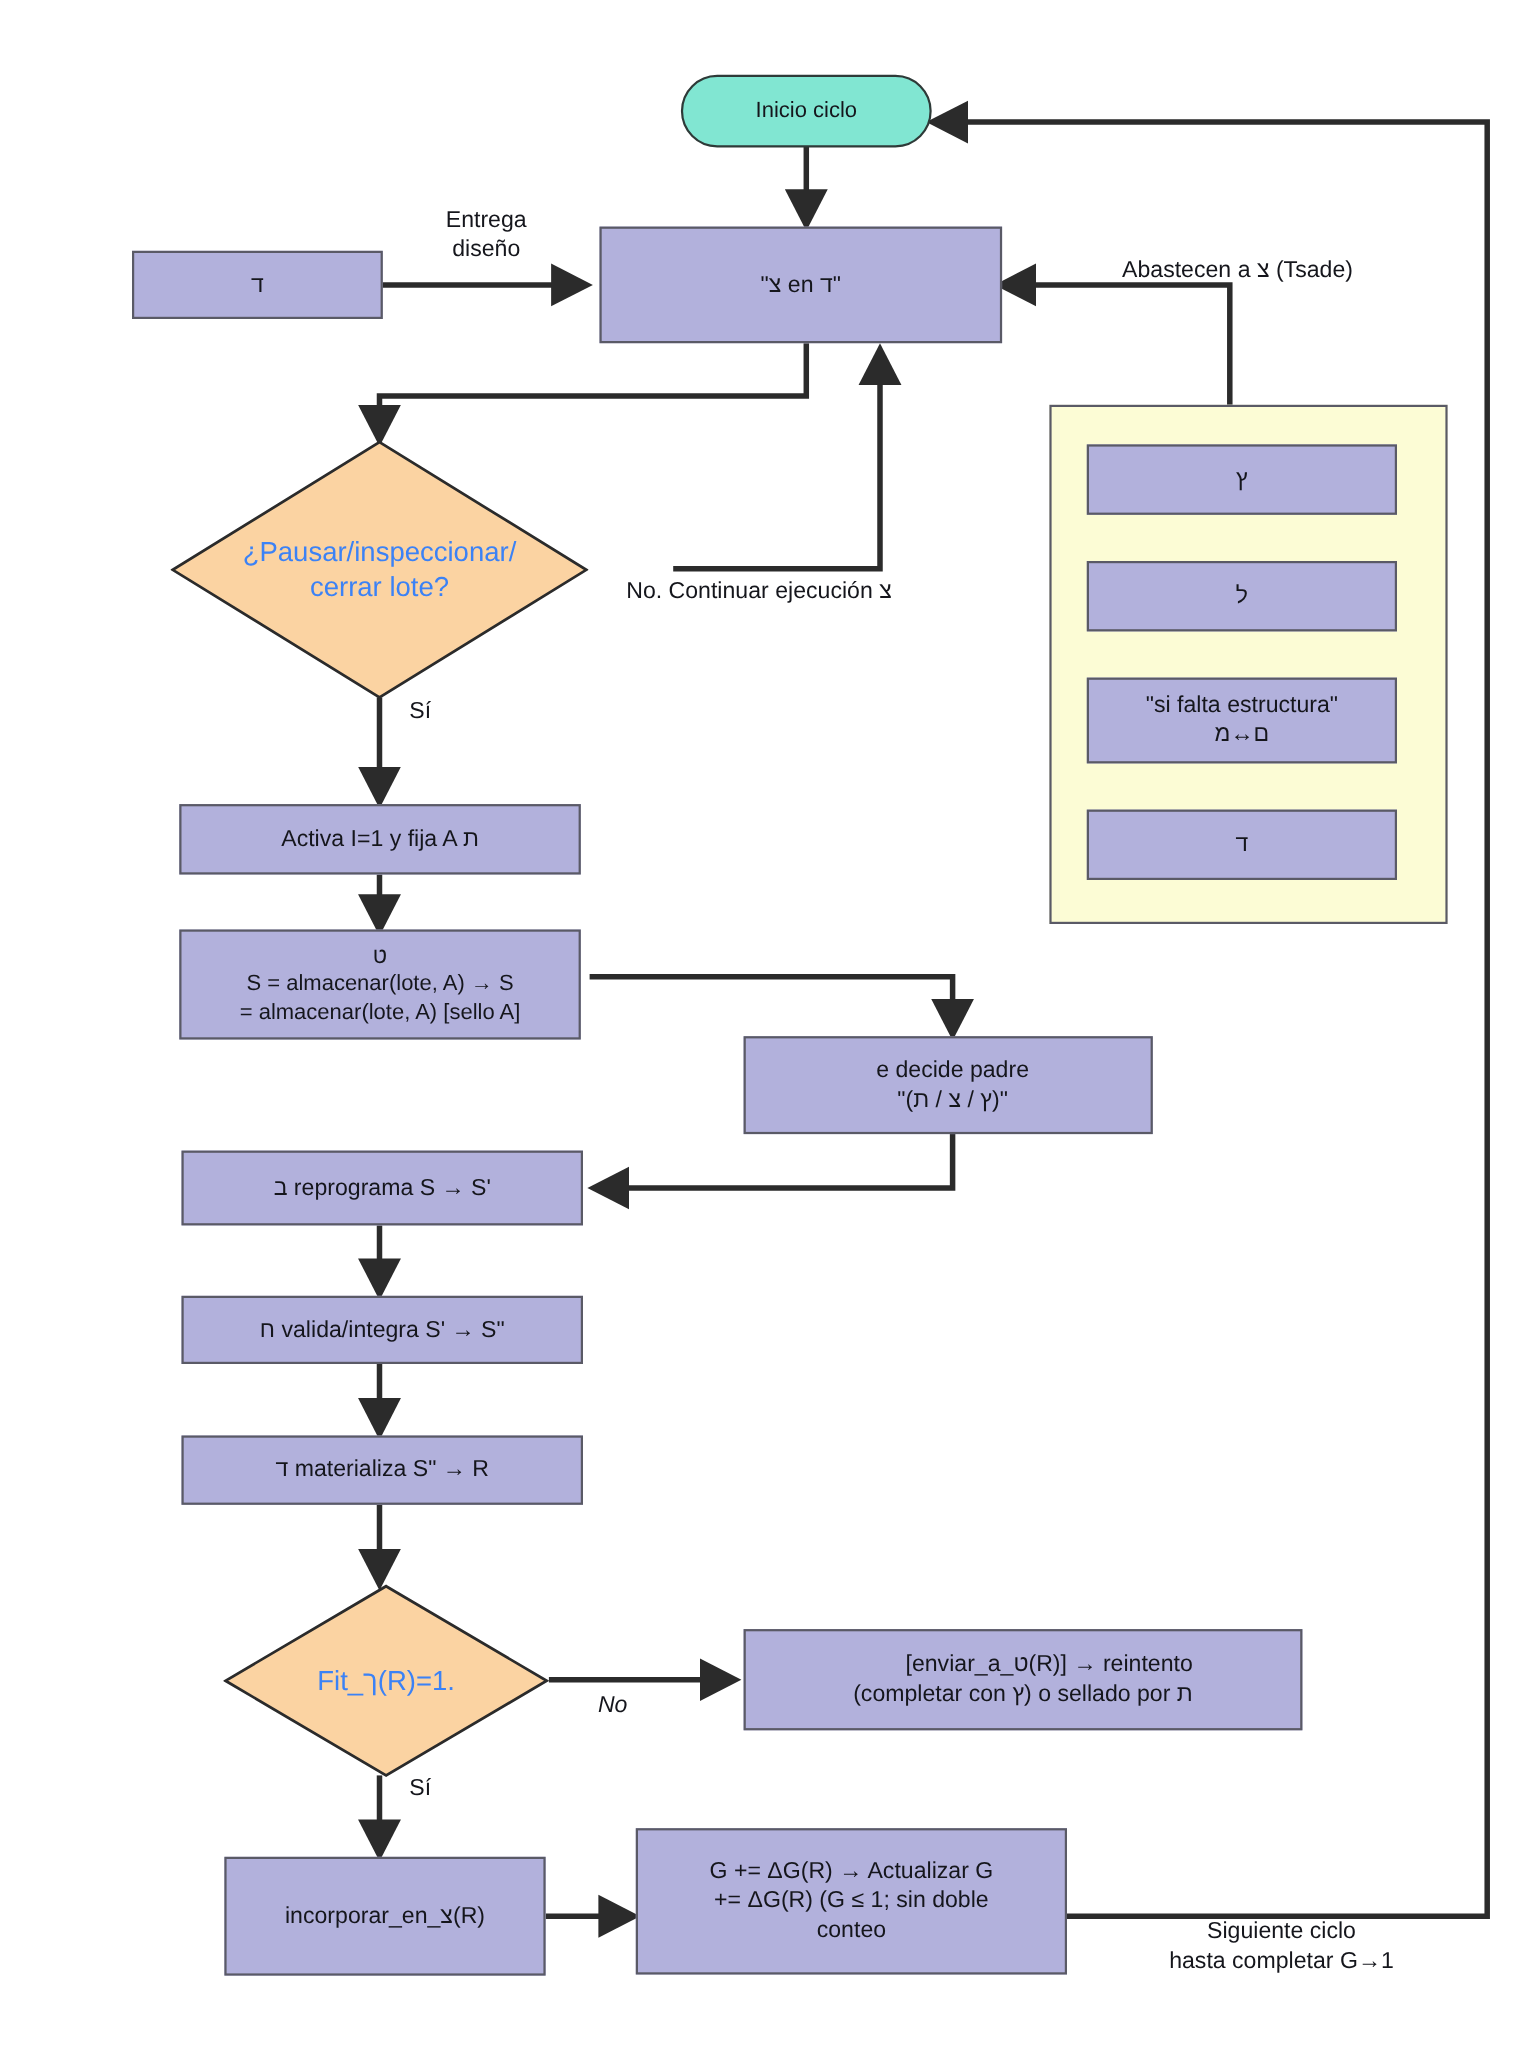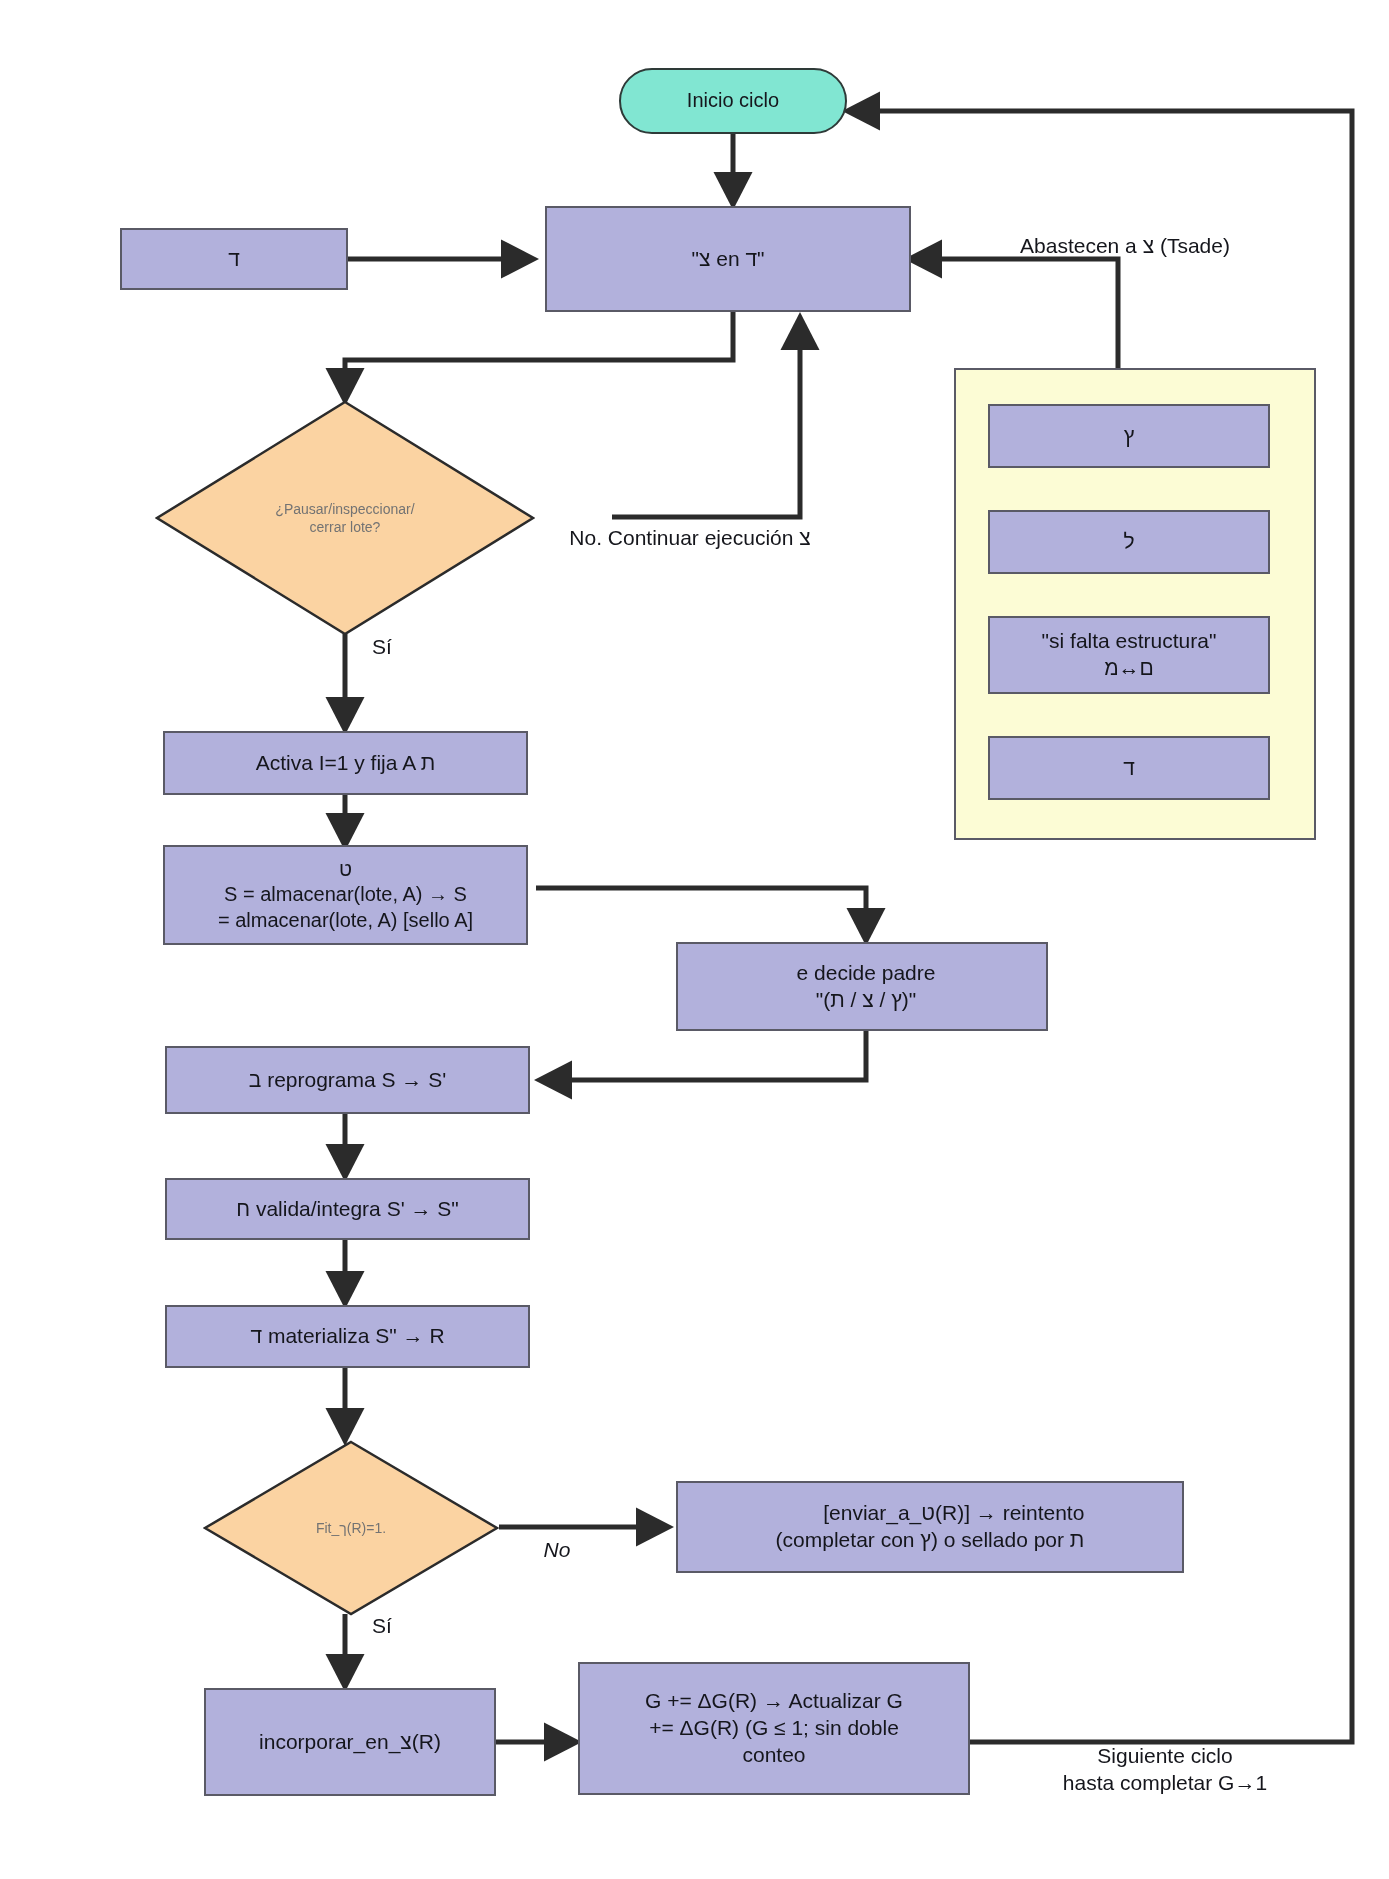--- a/index.html
+++ b/index.html
@@ -12,21 +12,21 @@
 
   .proc{background:#b2b1dc;border:2px solid #5a5a66;color:#15161c;font-size:21px;padding:4px 8px;}
   .start{background:#81e6d2;border:2px solid #2e3a38;border-radius:42px;font-size:20px;}
   .panel{background:#fcfcd5;border:2px solid #5a5a66;}
   .dlabel{position:absolute;display:flex;align-items:center;justify-content:center;
           text-align:center;font-size:21px;color:#15161c;line-height:1.3;}
 
   .diamond{position:absolute;}
   .diamond .dtext{position:absolute;left:0;top:0;width:100%;height:100%;
                   display:flex;align-items:center;justify-content:center;
-                  text-align:center;font-size:14px;line-height:1.3;color:#737373;
+                  text-align:center;font-size:25px;line-height:1.3;color:#3b82f6;
                   padding:0 26px;box-sizing:border-box;}
   .diamond svg{position:absolute;left:0;top:0;}
   .ml{white-space:pre-line;}
 </style>
 </head>
 <body>
 
 <div id="stage">
 
   <svg id="wires" viewBox="0 0 1389 1879">
@@ -149,20 +149,22 @@
     </div>
     <div class="node proc ml" style="left:32px;top:246px;width:282px;height:78px;">
       <span style="white-space:pre-line;">"si falta estructura"
 ם↔מ</span>
     </div>
     <div class="node proc" style="left:32px;top:366px;width:282px;height:64px;">
       <span>ד</span>
     </div>
   </div>
 
+  <div class="dlabel ml" style="left:352px;top:182px;width:180px;height:62px;white-space:pre-line;">Entrega
+diseño</div>
 
   <div class="dlabel" style="left:960px;top:212px;width:330px;height:32px;margin-top:18px;">Abastecen a צ (Tsade)</div>
 
   <div class="dlabel" style="left:520px;top:521px;width:340px;height:34px;">No. Continuar ejecución צ</div>
 
   <div class="dlabel" style="left:352px;top:631px;width:60px;height:32px;">Sí</div>
 
   <div class="dlabel" style="left:528px;top:1534px;width:58px;height:32px;font-style:italic;">No</div>
 
   <div class="dlabel" style="left:352px;top:1610px;width:60px;height:32px;">Sí</div>

